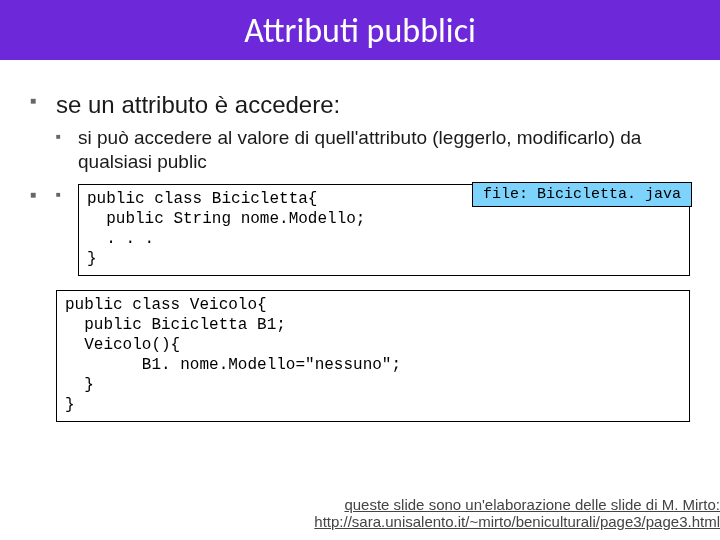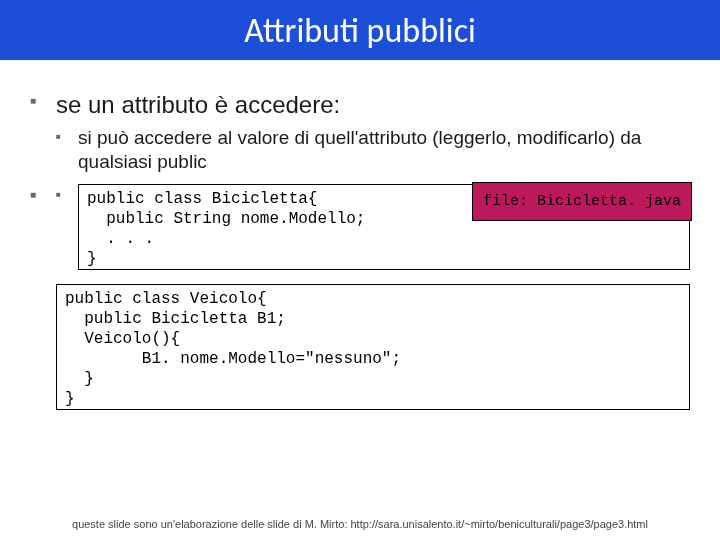--- a/index.html
+++ b/index.html
@@ -1,54 +1,54 @@
 <!DOCTYPE html>
 <html><head>
 <meta charset="utf-8">
 <style>
   * { box-sizing: border-box; margin: 0; padding: 0; }
   html, body { width: 720px; height: 540px; background: #fff; font-family: Arial, Helvetica, sans-serif; }
   .slide { width: 720px; height: 540px; position: relative; }
   .title-bar {
-    width: 100%; height: 60px; background: #1d4ed8;
+    width: 100%; height: 60px; background: #6d28d9;
     display: flex; align-items: center; justify-content: center;
   }
   .title-bar h1 { color: #fff; font-size: 34px; font-weight: 400; font-family: "Calibri", Arial, sans-serif; }
   .content { padding: 30px 30px 0 30px; }
   ul.top { list-style: none; }
   ul.top > li { position: relative; padding-left: 26px; margin-bottom: 10px; }
   ul.top > li::before {
     content: "■"; position: absolute; left: 0; top: 5px;
     color: #666; font-size: 10px;
   }
   ul.top > li > .label { font-size: 24px; color: #1a1a1a; line-height: 1.25; }
   ul.sub { list-style: none; margin-top: 6px; }
   ul.sub > li { position: relative; padding-left: 22px; margin-bottom: 8px; }
   ul.sub > li::before {
     content: "■"; position: absolute; left: 0; top: 6px;
     color: #666; font-size: 8px;
   }
   ul.sub > li > .label { font-size: 19px; color: #1a1a1a; line-height: 1.25; }
   .code-wrap { position: relative; margin-top: 2px; }
   .code-box {
-    border: 1.5px solid #000; padding: 4px 8px 0 8px;
+    border: 1.5px solid #000; padding: 4px 8px 6px 8px;
     font-family: "Courier New", monospace; font-size: 16px;
     line-height: 1.25; white-space: pre; color: #000; background: #fff;
   }
   .file-tag {
     position: absolute; right: -2px; border: 1.5px solid #000;
-    background: #be185d; padding: 10px 10px;
+    background: #7dd3fc; padding: 3px 10px;
     font-family: "Courier New", monospace; font-size: 15px;
   }
   .file-tag.top { top: -2px; }
   .file-tag.bottom { bottom: -2px; }
   .second-block { margin-top: 14px; margin-left: 0; }
   .footer {
     position: absolute; bottom: 10px; left: 0; width: 100%;
-    text-align: center; font-size: 11px; color: #444;
+    text-align: right; font-size: 15px; color: #444; text-decoration: underline;
   }
 </style>
 </head>
 <body>
 
 <div class="slide">
 
   <div class="title-bar">
     <h1>Attributi pubblici</h1>
   </div>

